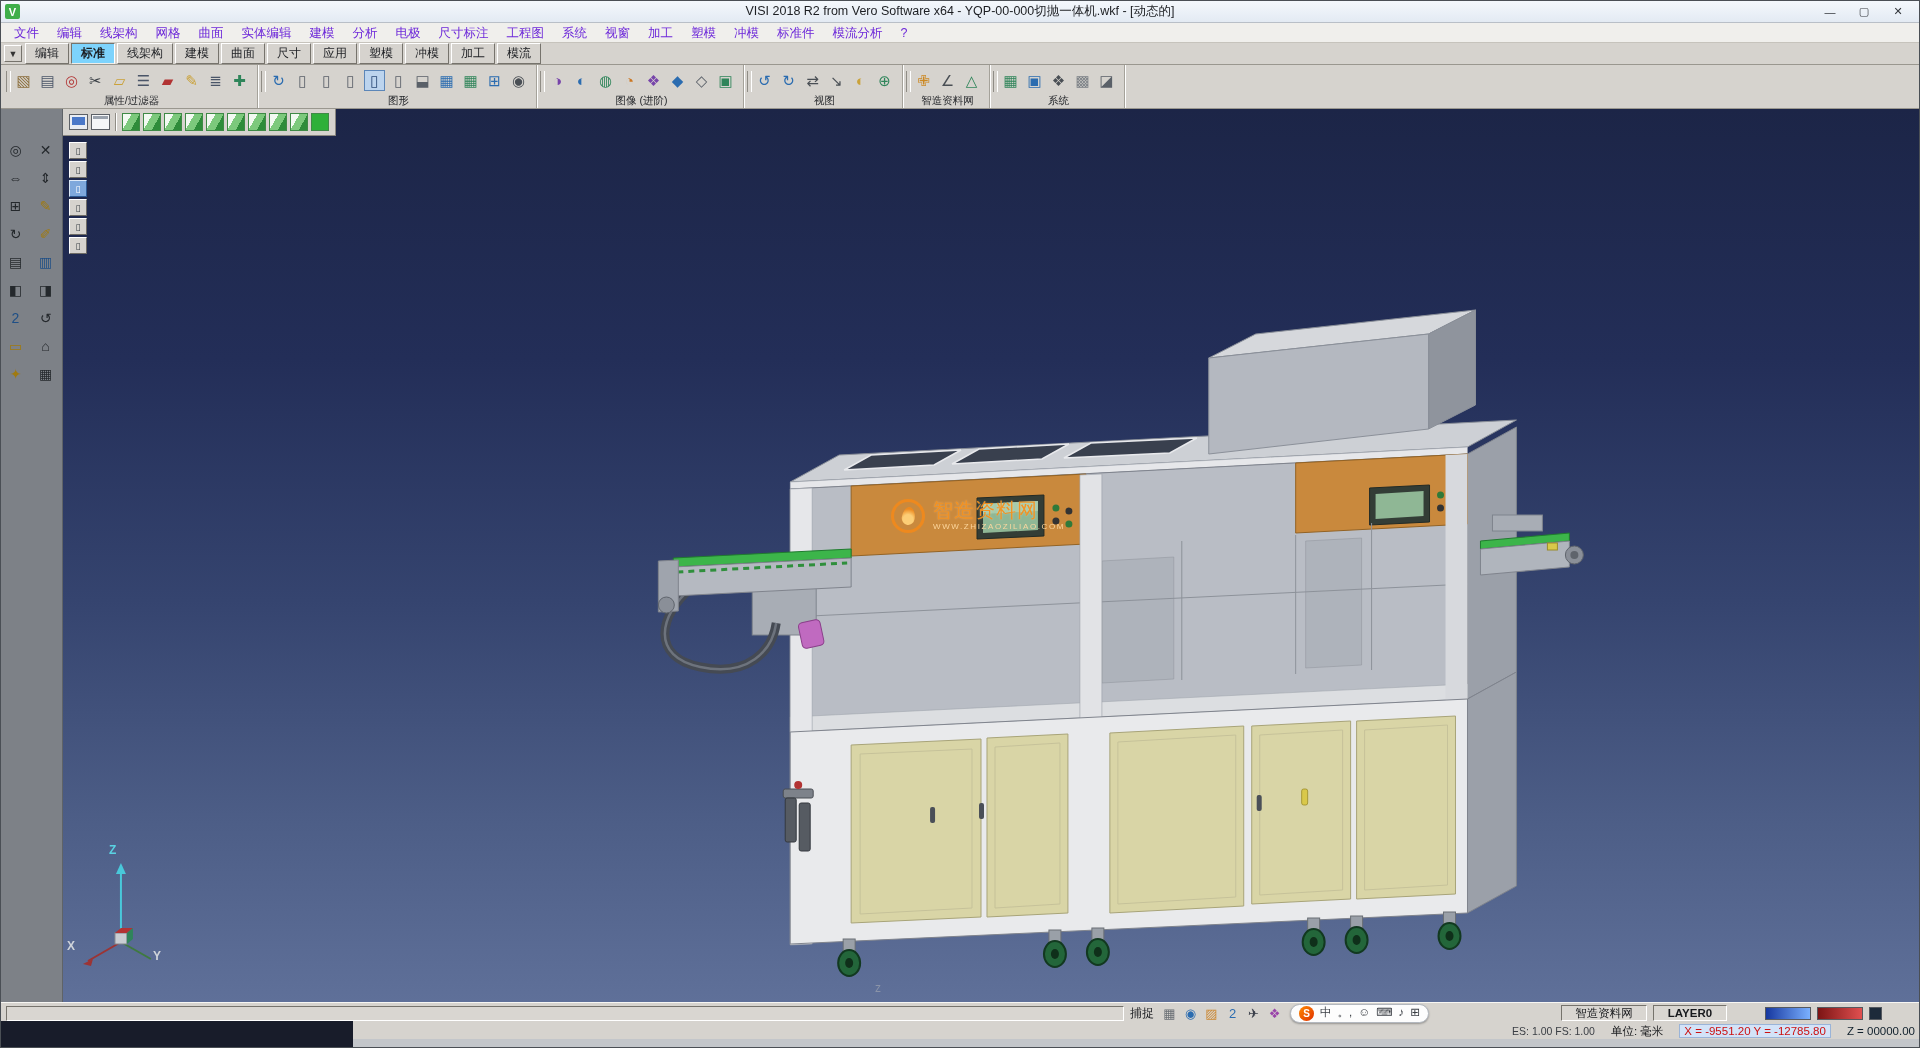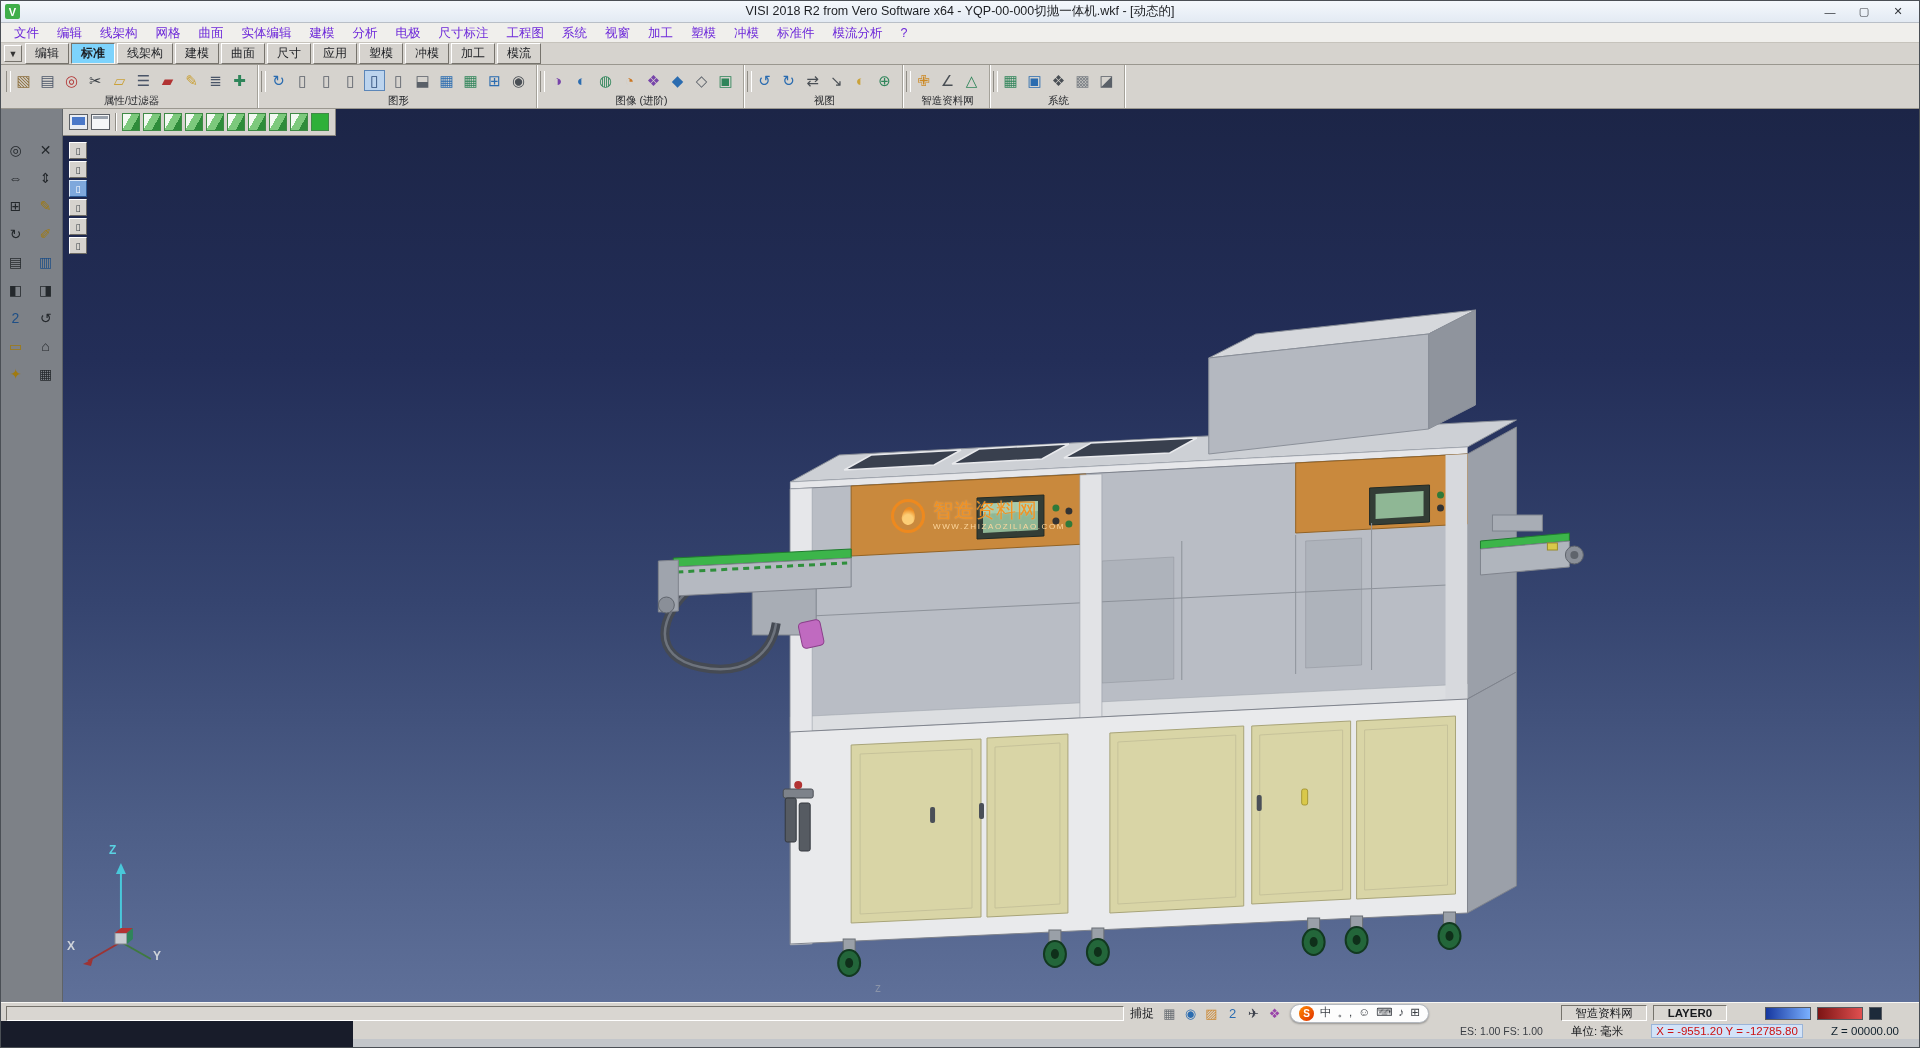--- a/index.html
+++ b/index.html
@@ -81,21 +81,21 @@
   .ime-logo{width:15px;height:15px;border-radius:50%;background:linear-gradient(135deg,#ff8a00,#e03000);color:#fff;font-size:10px;font-weight:bold;display:grid;place-items:center;}
   .ime-item{font-size:11.5px;color:#3a3e44;line-height:1;}
   .sb-field{height:16px;display:flex;align-items:center;justify-content:center;font-size:11.5px;color:#17191c;padding:0 6px;white-space:nowrap;}
   .sb-view{width:86px;}
   .sb-layer{width:74px;font-weight:bold;}
   .swatch{width:46px;height:13px;border:1px solid #55595f;}
   .swatch.blue{background:linear-gradient(90deg,#16379f,#7ab0ff);}
   .swatch.red{background:linear-gradient(90deg,#7c1414,#e05050);}
   .swatch-dark{width:13px;height:13px;background:#1d2a3a;border:1px solid #55595f;}
 
-  .sb2{height:16px;background:#d6d3ce;display:flex;align-items:center;justify-content:flex-end;gap:28px;padding-right:20px;font-size:11.5px;color:#17191c;}
+  .sb2{height:16px;background:#d6d3ce;display:flex;align-items:center;justify-content:flex-end;gap:16px;padding-right:4px;font-size:11.5px;color:#17191c;}
   .sb2 .scale{font-size:10.5px;color:#3a3e44;}
   .coord-xy{color:#cc1111;background:#d3e3f8;border:1px solid #9ab4d8;padding:0 4px;white-space:nowrap;}
   .coord-z{color:#10202c;white-space:nowrap;}
   .bottom-strip{height:10px;background:#c3c6ca;}
   .taskbar-peek{position:absolute;left:0;bottom:0;width:352px;height:26px;background:#181c2a;z-index:8;}
 </style>
 </head>
 <body>
 
 <div class="window">

